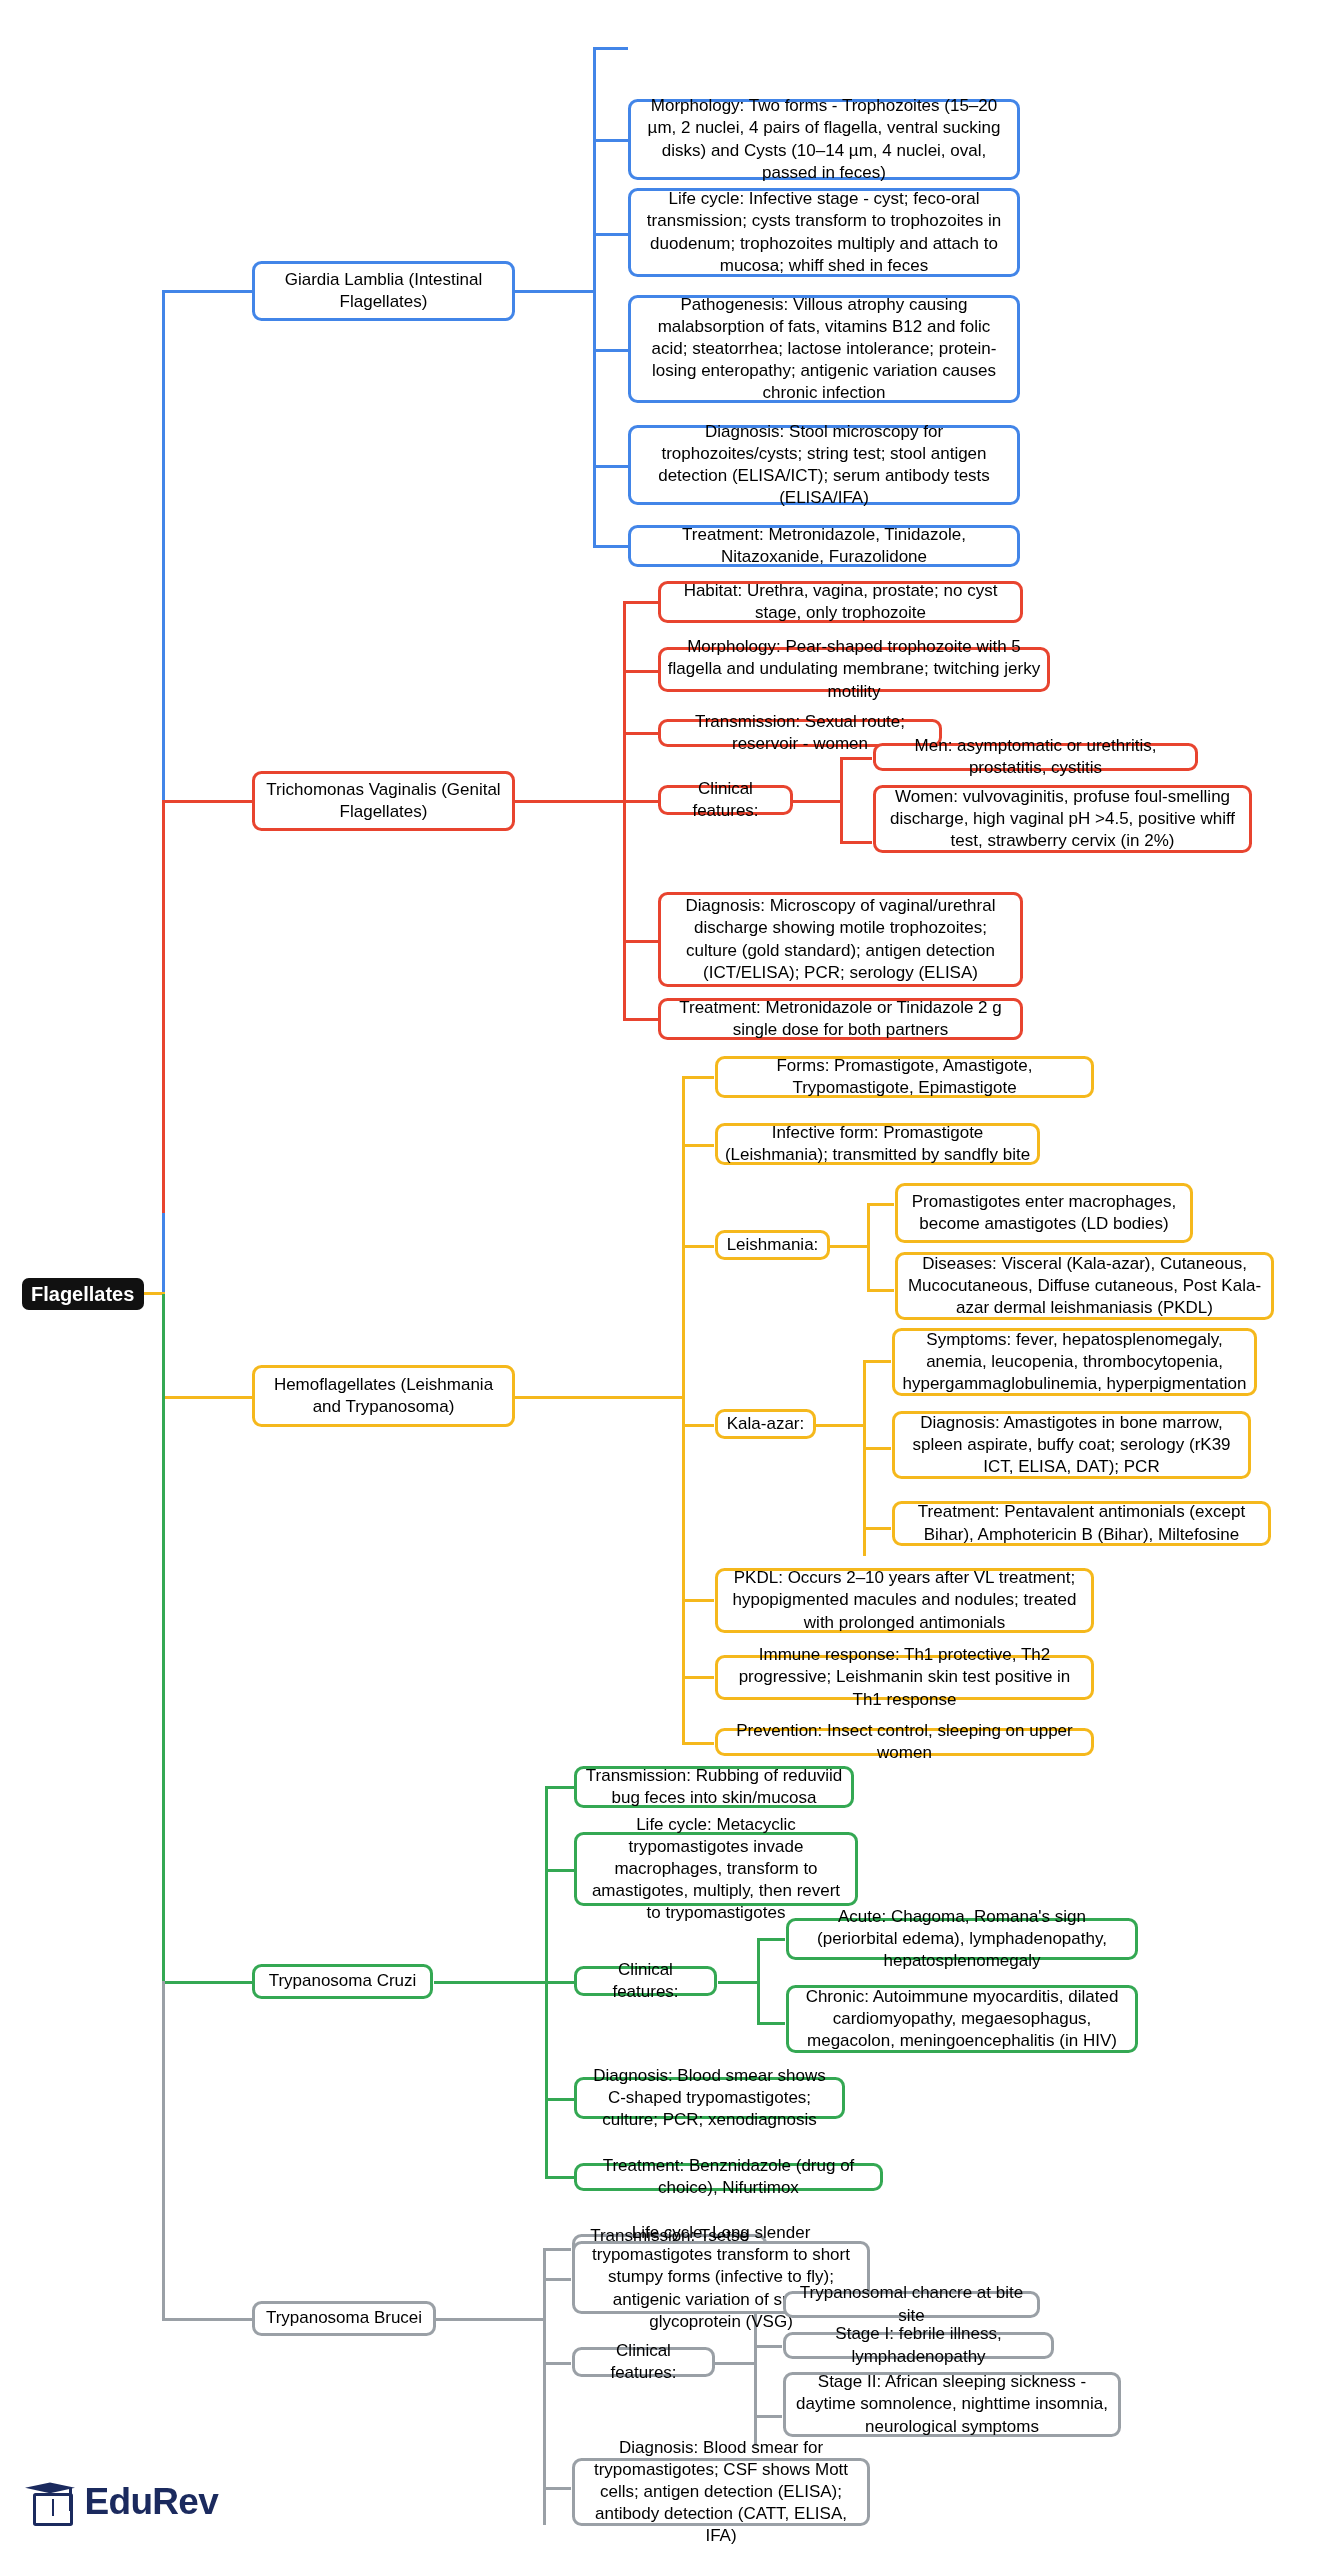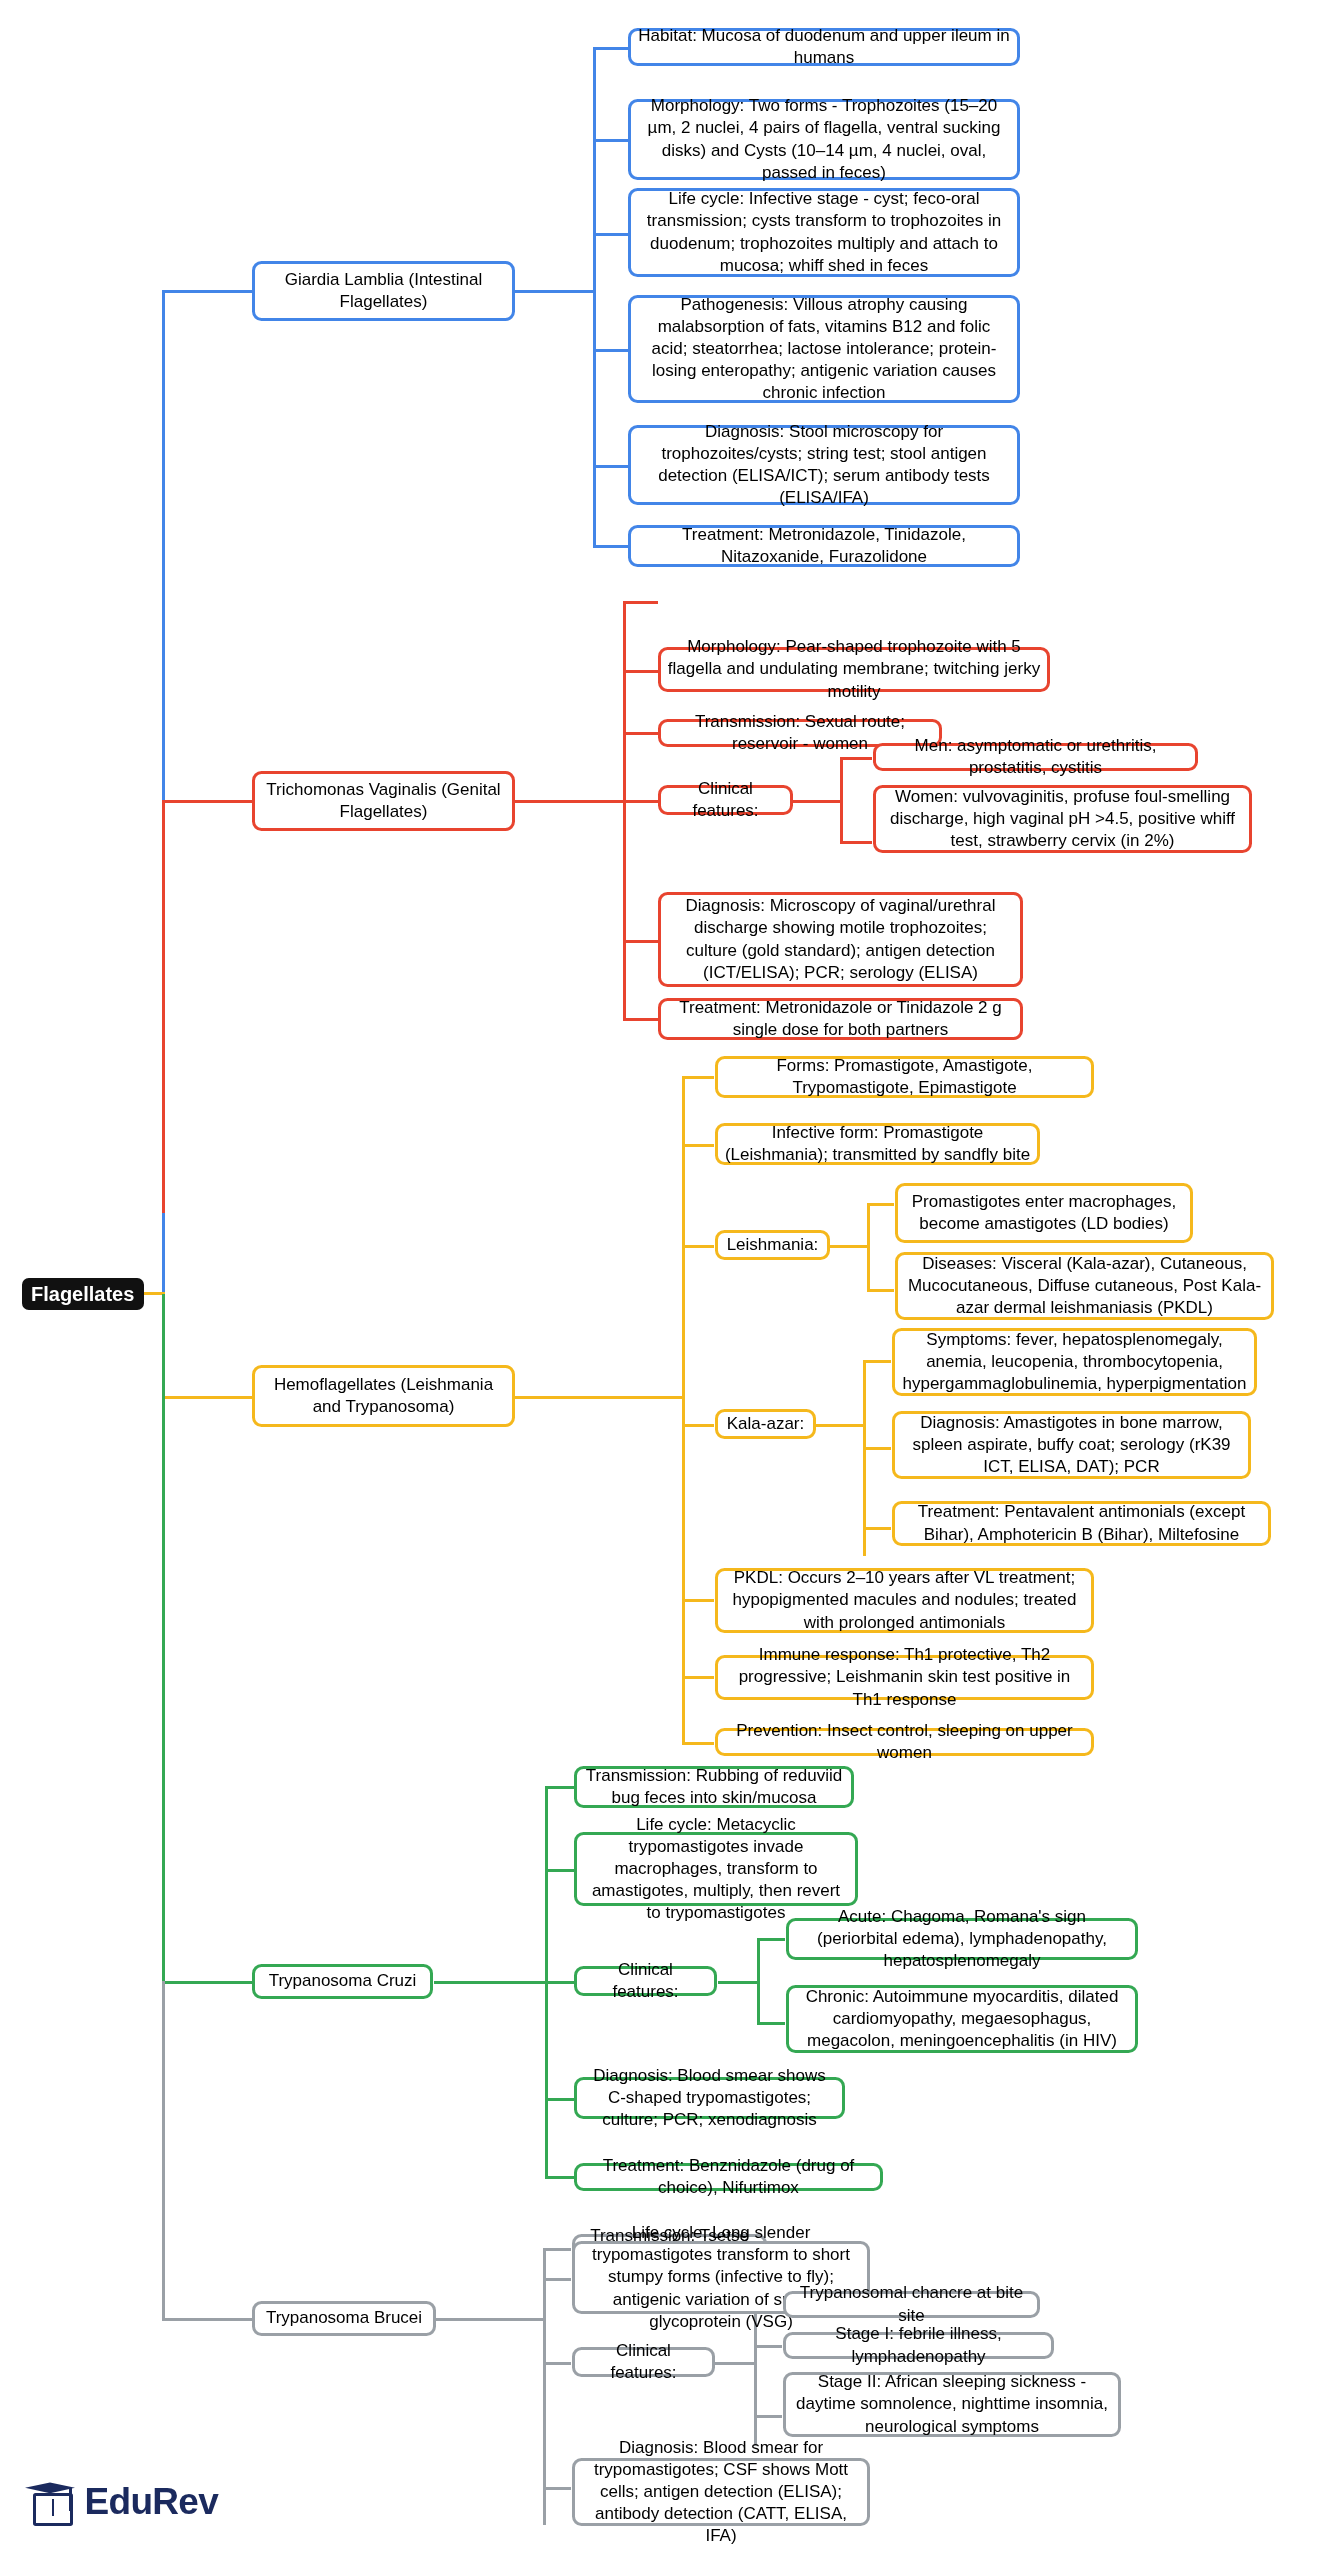--- a/index.html
+++ b/index.html
@@ -103,21 +103,20 @@
   <div class="lnk h c-blue" style="left:515px;top:290px;width:80px;"></div>
   <div class="lnk v c-blue" style="left:593px;top:47px;height:501px;"></div>
 
   <div class="lnk h c-blue" style="left:593px;top:47px;width:35px;"></div>
   <div class="lnk h c-blue" style="left:593px;top:139px;width:35px;"></div>
   <div class="lnk h c-blue" style="left:593px;top:233px;width:35px;"></div>
   <div class="lnk h c-blue" style="left:593px;top:349px;width:35px;"></div>
   <div class="lnk h c-blue" style="left:593px;top:465px;width:35px;"></div>
   <div class="lnk h c-blue" style="left:593px;top:545px;width:35px;"></div>
 
-  <div class="node n-blue" style="left:628px;top:28px;width:392px;height:38px;">Habitat: Mucosa of duodenum and upper ileum in humans</div>
   <div class="node n-blue" style="left:628px;top:99px;width:392px;height:81px;">Morphology: Two forms - Trophozoites (15–20 µm, 2 nuclei, 4 pairs of flagella, ventral sucking disks) and Cysts (10–14 µm, 4 nuclei, oval, passed in feces)</div>
   <div class="node n-blue" style="left:628px;top:188px;width:392px;height:89px;">Life cycle: Infective stage - cyst; feco-oral transmission; cysts transform to trophozoites in duodenum; trophozoites multiply and attach to mucosa; whiff shed in feces</div>
   <div class="node n-blue" style="left:628px;top:295px;width:392px;height:108px;">Pathogenesis: Villous atrophy causing malabsorption of fats, vitamins B12 and folic acid; steatorrhea; lactose intolerance; protein-losing enteropathy; antigenic variation causes chronic infection</div>
   <div class="node n-blue" style="left:628px;top:425px;width:392px;height:80px;">Diagnosis: Stool microscopy for trophozoites/cysts; string test; stool antigen detection (ELISA/ICT); serum antibody tests (ELISA/IFA)</div>
   <div class="node n-blue" style="left:628px;top:525px;width:392px;height:42px;">Treatment: Metronidazole, Tinidazole, Nitazoxanide, Furazolidone</div>
 
   <div class="lnk v c-red" style="left:162px;top:800px;height:413px;"></div>
   <div class="lnk h c-red" style="left:162px;top:800px;width:90px;"></div>
 
   <div class="node n-red" style="left:252px;top:771px;width:263px;height:60px;">Trichomonas Vaginalis (Genital Flagellates)</div>
@@ -125,20 +124,21 @@
   <div class="lnk h c-red" style="left:515px;top:800px;width:110px;"></div>
   <div class="lnk v c-red" style="left:623px;top:601px;height:420px;"></div>
 
   <div class="lnk h c-red" style="left:623px;top:601px;width:35px;"></div>
   <div class="lnk h c-red" style="left:623px;top:670px;width:35px;"></div>
   <div class="lnk h c-red" style="left:623px;top:732px;width:35px;"></div>
   <div class="lnk h c-red" style="left:623px;top:800px;width:35px;"></div>
   <div class="lnk h c-red" style="left:623px;top:940px;width:35px;"></div>
   <div class="lnk h c-red" style="left:623px;top:1018px;width:35px;"></div>
 
+  <div class="node n-red" style="left:658px;top:581px;width:365px;height:42px;">Habitat: Urethra, vagina, prostate; no cyst stage, only trophozoite</div>
   <div class="node n-red" style="left:658px;top:647px;width:392px;height:45px;">Morphology: Pear-shaped trophozoite with 5 flagella and undulating membrane; twitching jerky motility</div>
   <div class="node n-red" style="left:658px;top:719px;width:284px;height:28px;">Transmission: Sexual route; reservoir - women</div>
 
   <div class="node n-red" style="left:658px;top:785px;width:135px;height:30px;">Clinical features:</div>
   <div class="lnk h c-red" style="left:793px;top:800px;width:49px;"></div>
   <div class="lnk v c-red" style="left:840px;top:757px;height:87px;"></div>
   <div class="lnk h c-red" style="left:840px;top:757px;width:32px;"></div>
   <div class="lnk h c-red" style="left:840px;top:841px;width:32px;"></div>
 
   <div class="node n-red" style="left:873px;top:743px;width:325px;height:28px;">Men: asymptomatic or urethritis, prostatitis, cystitis</div>

